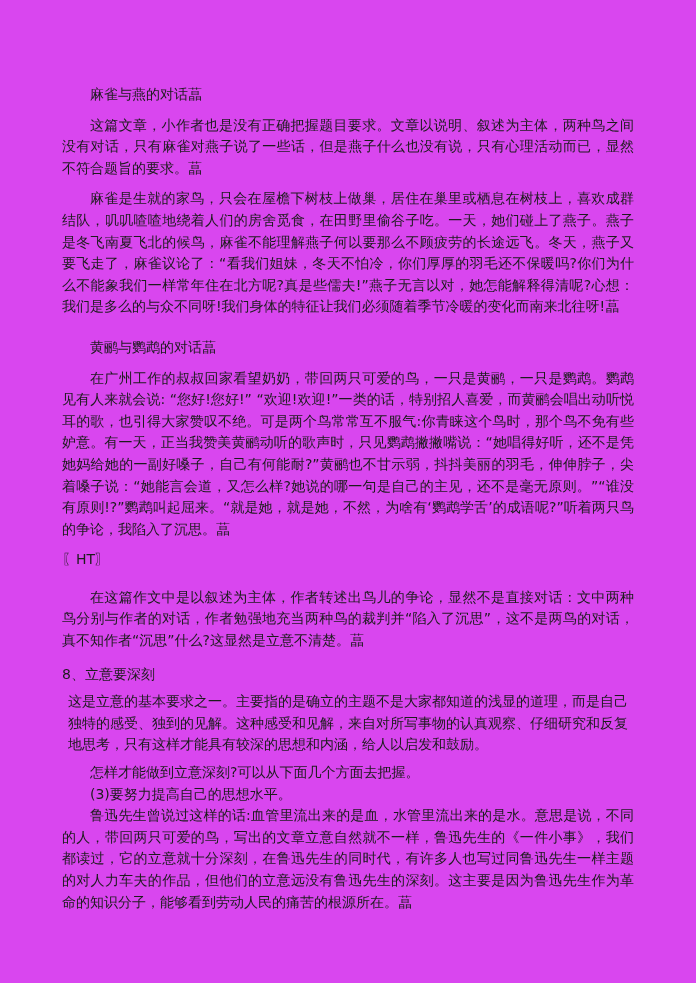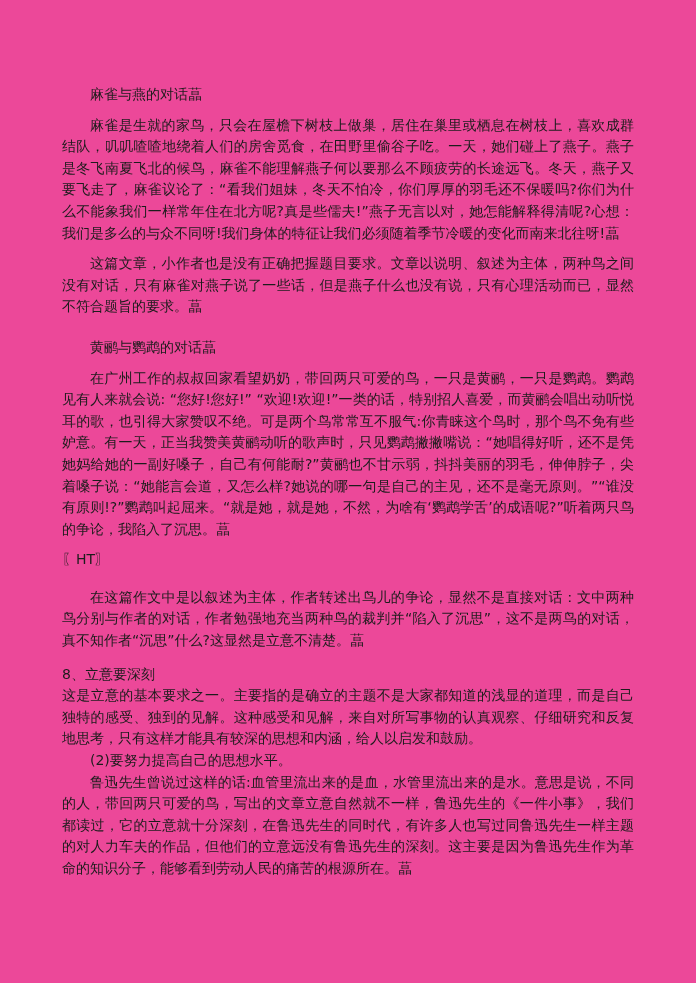--- a/index.html
+++ b/index.html
@@ -4,21 +4,21 @@
 <style>
   html, body {
     margin: 0;
     padding: 0;
     background: #ffffff;
   }
   .page {
     position: relative;
     width: 696px;
     height: 983px;
-    background: #ec4899;
+    background: #d946ef;
     overflow: hidden;
     font-family: "DejaVu Sans", "Liberation Sans", sans-serif;
     color: #1c1c1c;
   }
   .doc-body {
     position: absolute;
     top: 84px;
     left: 62px;
     width: 572px;
     font-size: 14px;
@@ -33,21 +33,21 @@
   }
   .doc-title.second {
     margin-top: 19px;
   }
   .para-indent {
     text-indent: 2em;
     margin: 0 0 9px 0;
   }
   .para-flush {
     text-indent: 0;
-    margin: 0;
+    margin: 6px;
   }
   .marker-line {
     text-indent: 0;
     margin: 6px 0 16px 0;
     text-align: left;
   }
   .section-heading {
     text-indent: 0;
     margin: 12px 0 0 0;
     text-align: left;
@@ -57,35 +57,36 @@
   }
 </style>
 </head>
 <body>
 
 <div class="page">
   <div class="doc-body">
 
     <p class="doc-title">麻雀与燕的对话蕌</p>
 
+    <p class="para-indent">这篇文章，小作者也是没有正确把握题目要求。文章以说明、叙述为主体，两种鸟之间没有对话，只有麻雀对燕子说了一些话，但是燕子什么也没有说，只有心理活动而已，显然不符合题旨的要求。蕌</p>
+
     <p class="para-indent">麻雀是生就的家鸟，只会在屋檐下树枝上做巢，居住在巢里或栖息在树枝上，喜欢成群结队，叽叽喳喳地绕着人们的房舍觅食，在田野里偷谷子吃。一天，她们碰上了燕子。燕子是冬飞南夏飞北的候鸟，麻雀不能理解燕子何以要那么不顾疲劳的长途远飞。冬天，燕子又要飞走了，麻雀议论了：“看我们姐妹，冬天不怕冷，你们厚厚的羽毛还不保暖吗?你们为什么不能象我们一样常年住在北方呢?真是些儒夫!”燕子无言以对，她怎能解释得清呢?心想：我们是多么的与众不同呀!我们身体的特征让我们必须随着季节冷暖的变化而南来北往呀!蕌</p>
-
-    <p class="para-indent">这篇文章，小作者也是没有正确把握题目要求。文章以说明、叙述为主体，两种鸟之间没有对话，只有麻雀对燕子说了一些话，但是燕子什么也没有说，只有心理活动而已，显然不符合题旨的要求。蕌</p>
 
     <p class="doc-title second">黄鹂与鹦鹉的对话蕌</p>
 
     <p class="para-indent">在广州工作的叔叔回家看望奶奶，带回两只可爱的鸟，一只是黄鹂，一只是鹦鹉。鹦鹉见有人来就会说: “您好!您好!” “欢迎!欢迎!”一类的话，特别招人喜爱，而黄鹂会唱出动听悦耳的歌，也引得大家赞叹不绝。可是两个鸟常常互不服气:你青睐这个鸟时，那个鸟不免有些妒意。有一天，正当我赞美黄鹂动听的歌声时，只见鹦鹉撇撇嘴说：“她唱得好听，还不是凭她妈给她的一副好嗓子，自己有何能耐?”黄鹂也不甘示弱，抖抖美丽的羽毛，伸伸脖子，尖着嗓子说：“她能言会道，又怎么样?她说的哪一句是自己的主见，还不是毫无原则。”“谁没有原则!?”鹦鹉叫起屈来。“就是她，就是她，不然，为啥有‘鹦鹉学舌’的成语呢?”听着两只鸟的争论，我陷入了沉思。蕌</p>
 
     <p class="marker-line">〖HT〗</p>
 
     <p class="para-indent tight">在这篇作文中是以叙述为主体，作者转述出鸟儿的争论，显然不是直接对话：文中两种鸟分别与作者的对话，作者勉强地充当两种鸟的裁判并“陷入了沉思”，这不是两鸟的对话，真不知作者“沉思”什么?这显然是立意不清楚。蕌</p>
 
     <p class="section-heading">8、立意要深刻</p>
 
     <p class="para-flush">这是立意的基本要求之一。主要指的是确立的主题不是大家都知道的浅显的道理，而是自己独特的感受、独到的见解。这种感受和见解，来自对所写事物的认真观察、仔细研究和反复地思考，只有这样才能具有较深的思想和内涵，给人以启发和鼓励。</p>
 
+    <p class="para-indent tight">怎样才能做到立意深刻?可以从下面几个方面去把握。</p>
 
-    <p class="para-indent tight">(2)要努力提高自己的思想水平。</p>
+    <p class="para-indent tight">(3)要努力提高自己的思想水平。</p>
 
     <p class="para-indent tight">鲁迅先生曾说过这样的话:血管里流出来的是血，水管里流出来的是水。意思是说，不同的人，带回两只可爱的鸟，写出的文章立意自然就不一样，鲁迅先生的《一件小事》，我们都读过，它的立意就十分深刻，在鲁迅先生的同时代，有许多人也写过同鲁迅先生一样主题的对人力车夫的作品，但他们的立意远没有鲁迅先生的深刻。这主要是因为鲁迅先生作为革命的知识分子，能够看到劳动人民的痛苦的根源所在。蕌</p>
 
   </div>
 </div>
 
 </body></html>

